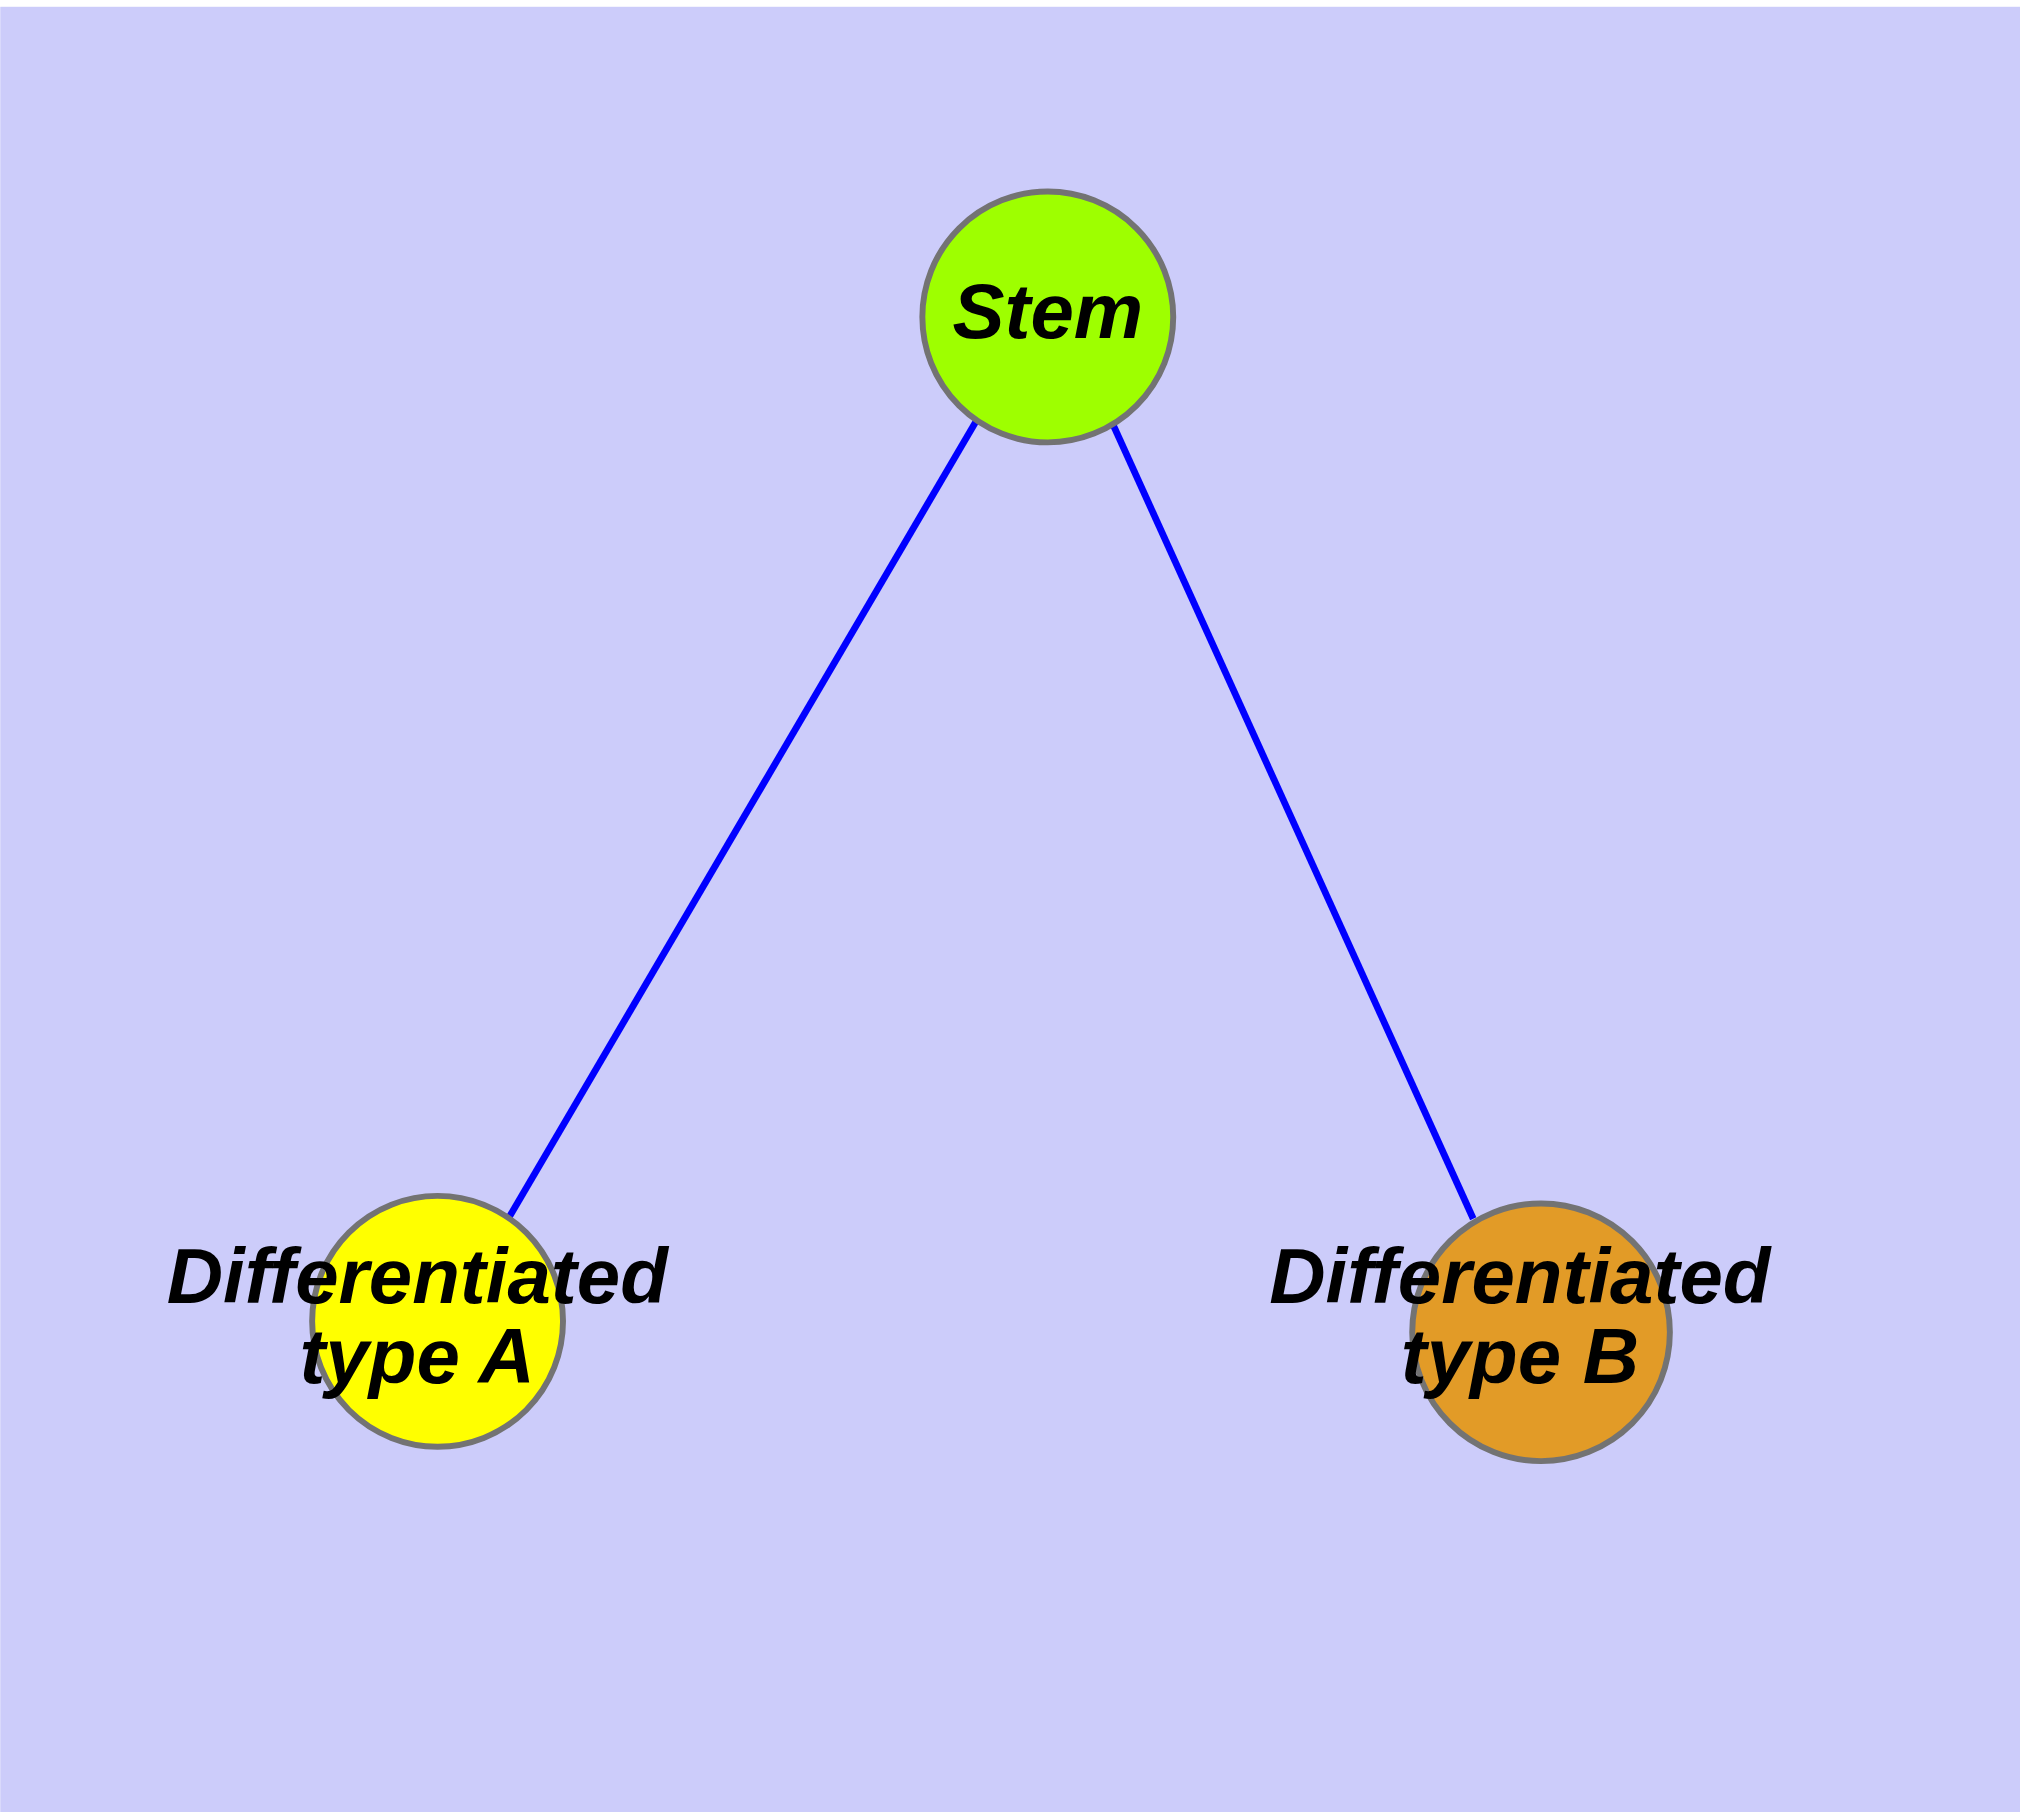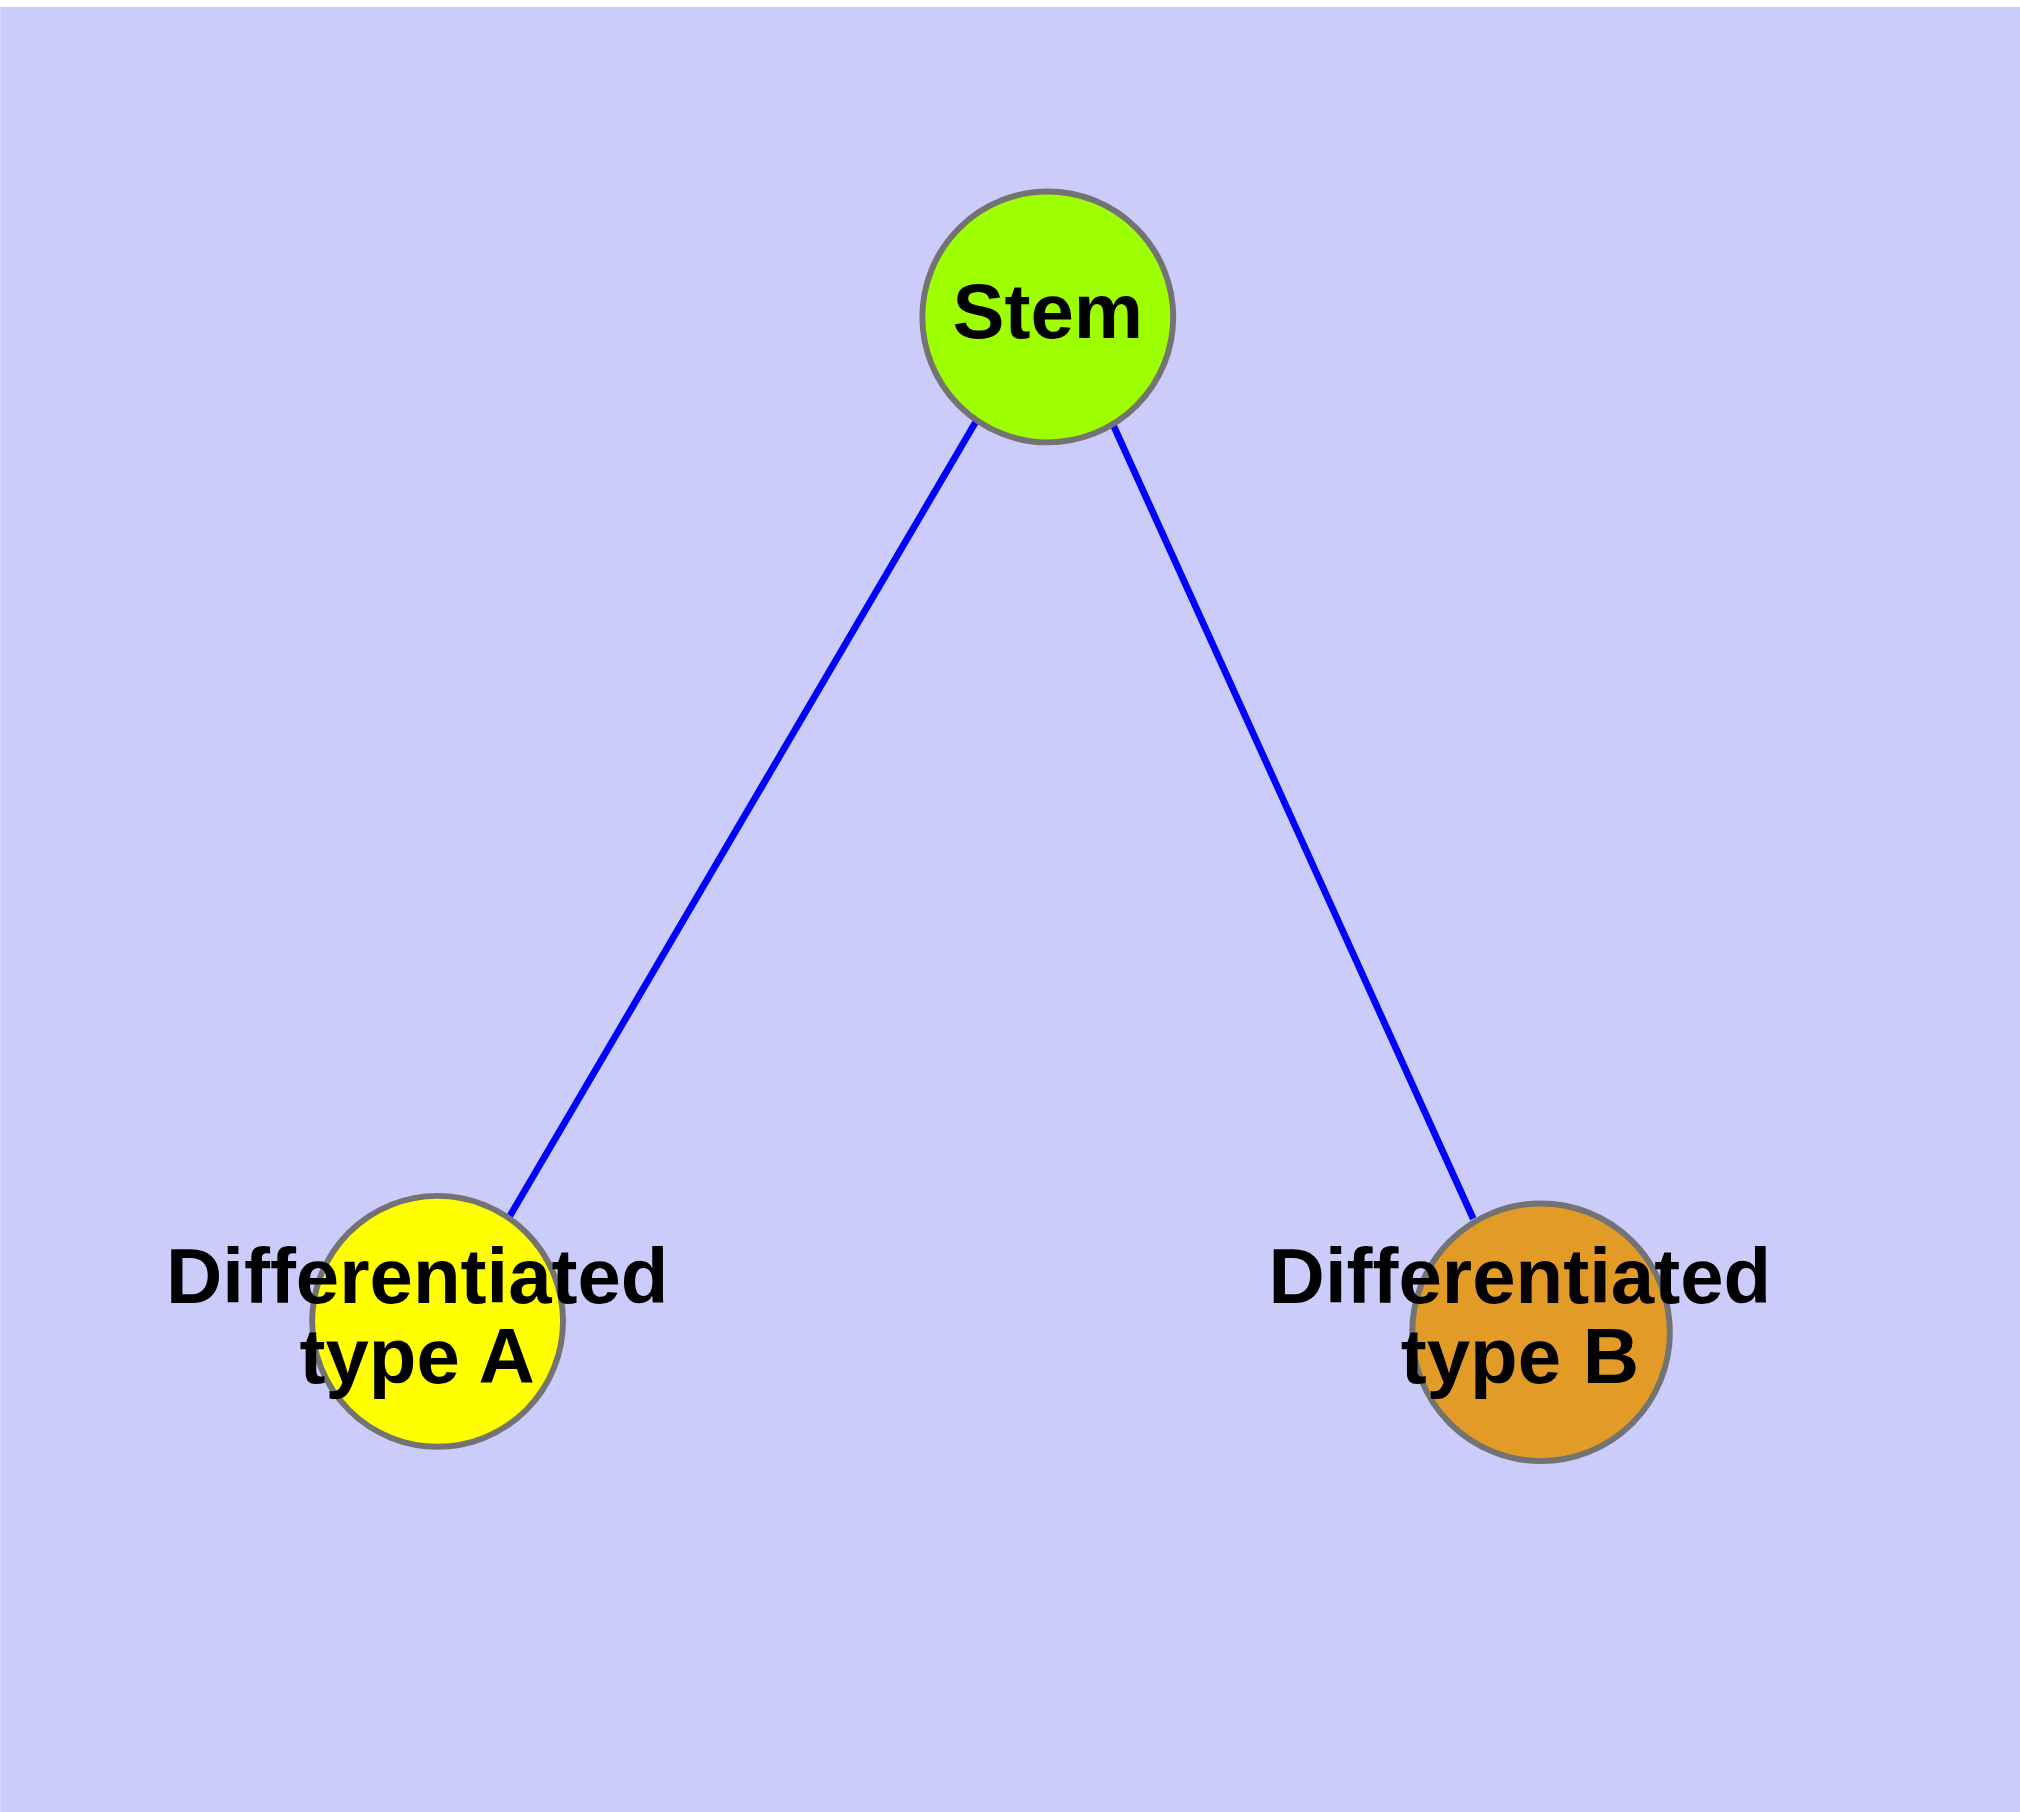--- a/index.html
+++ b/index.html
@@ -28,21 +28,21 @@
     font-family: "Liberation Sans", sans-serif;
     font-weight: bold;
     fill: #000000;
     text-anchor: middle;
     dominant-baseline: middle;
   }
 </style>
 </head>
 <body>
 
-<div id="stage" style="width: 2021px; height: 1812px; background: rgb(255, 255, 255);">
+<div id="stage" style="width: 2021px; height: 1812px; background: rgb(255, 255, 255); font-style: italic;">
   <svg id="graph-svg" viewBox="0 0 2384 2138" xmlns="http://www.w3.org/2000/svg" style="width: 2021px; height: 1812px;">
 
     <rect id="bg-rect" x="0" y="8" width="2384" height="2130" fill="#ccccfa"></rect>
 
     <g id="edges-layer">
         <line x1="1152" y1="496" x2="600" y2="1437" stroke="#0000ff" stroke-width="8" stroke-linecap="butt"></line>
         <line x1="1313" y1="501" x2="1738" y2="1438" stroke="#0000ff" stroke-width="8" stroke-linecap="butt"></line>
       </g>
     <g id="nodes-layer">
         <circle cx="1236" cy="374" r="148" fill="#9eff00" stroke="#737373" stroke-width="7"></circle>

